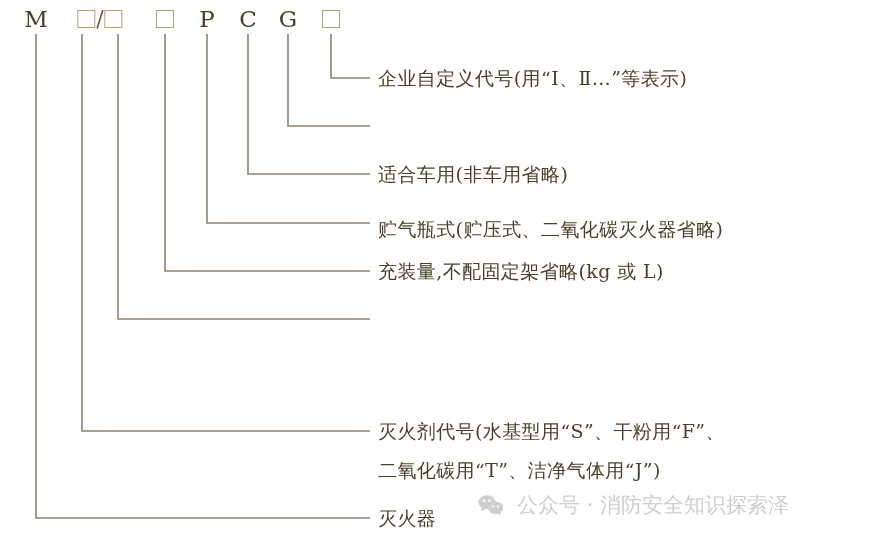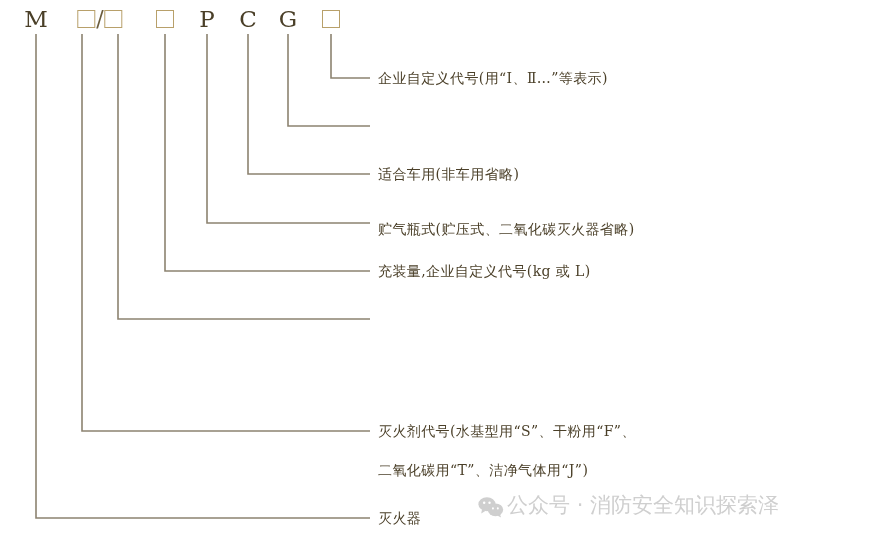--- a/index.html
+++ b/index.html
@@ -66,38 +66,38 @@
     stroke-width: 1.6;
     fill: none;
   }
 
   
   .desc {
     position: absolute;
     left: 378px;
     transform: translateY(-50%);
     font-family: "DejaVu Serif", "Liberation Serif", serif;
-    font-size: 14px;
+    font-size: 19px;
     line-height: 24px;
     color: #4a3f28;
     white-space: nowrap;
     letter-spacing: 0.4px;
   }
   .desc.cont {
     left: 378px;
   }
 
   
   .watermark {
     position: absolute;
     left: 478px;
     top: 492px;
     display: flex;
-    align-items: flex-end;
-    gap: 3px;
+    align-items: center;
+    gap: 13px;
     color: #cfcfcf;
     font-family: "DejaVu Sans", "Liberation Sans", sans-serif;
     font-size: 21px;
     line-height: 26px;
     white-space: nowrap;
     user-select: none;
   }
   .watermark .wm-text {
     color: #cfcfcf;
   }
@@ -137,21 +137,21 @@
     <path d="M118,34 L118,319 L370,319"></path>
 
     <path d="M82,34 L82,431 L370,431"></path>
 
     <path d="M36,34 L36,518 L370,518"></path>
   </svg>
 
   <div class="desc" style="top:78px">企业自定义代号(用“Ⅰ、Ⅱ…”等表示)</div>
   <div class="desc" style="top:174px">适合车用(非车用省略)</div>
   <div class="desc" style="top:229px">贮气瓶式(贮压式、二氧化碳灭火器省略)</div>
-  <div class="desc" style="top:271px">充装量,企业自定义代号(kg 或 L)</div>
+  <div class="desc" style="top:271px">充装量,不配固定架省略(kg 或 L)</div>
 
 
   <div class="desc" style="top:431px">灭火剂代号(水基型用“S”、干粉用“F”、</div>
   <div class="desc cont" style="top:470px">二氧化碳用“T”、洁净气体用“J”)</div>
 
   <div class="desc" style="top:518px">灭火器</div>
 
   <div class="watermark">
     <svg class="wechat-icon" viewBox="0 0 32 27">
       <ellipse cx="11" cy="10" rx="10.5" ry="8.6" fill="#cfcfcf"></ellipse>

